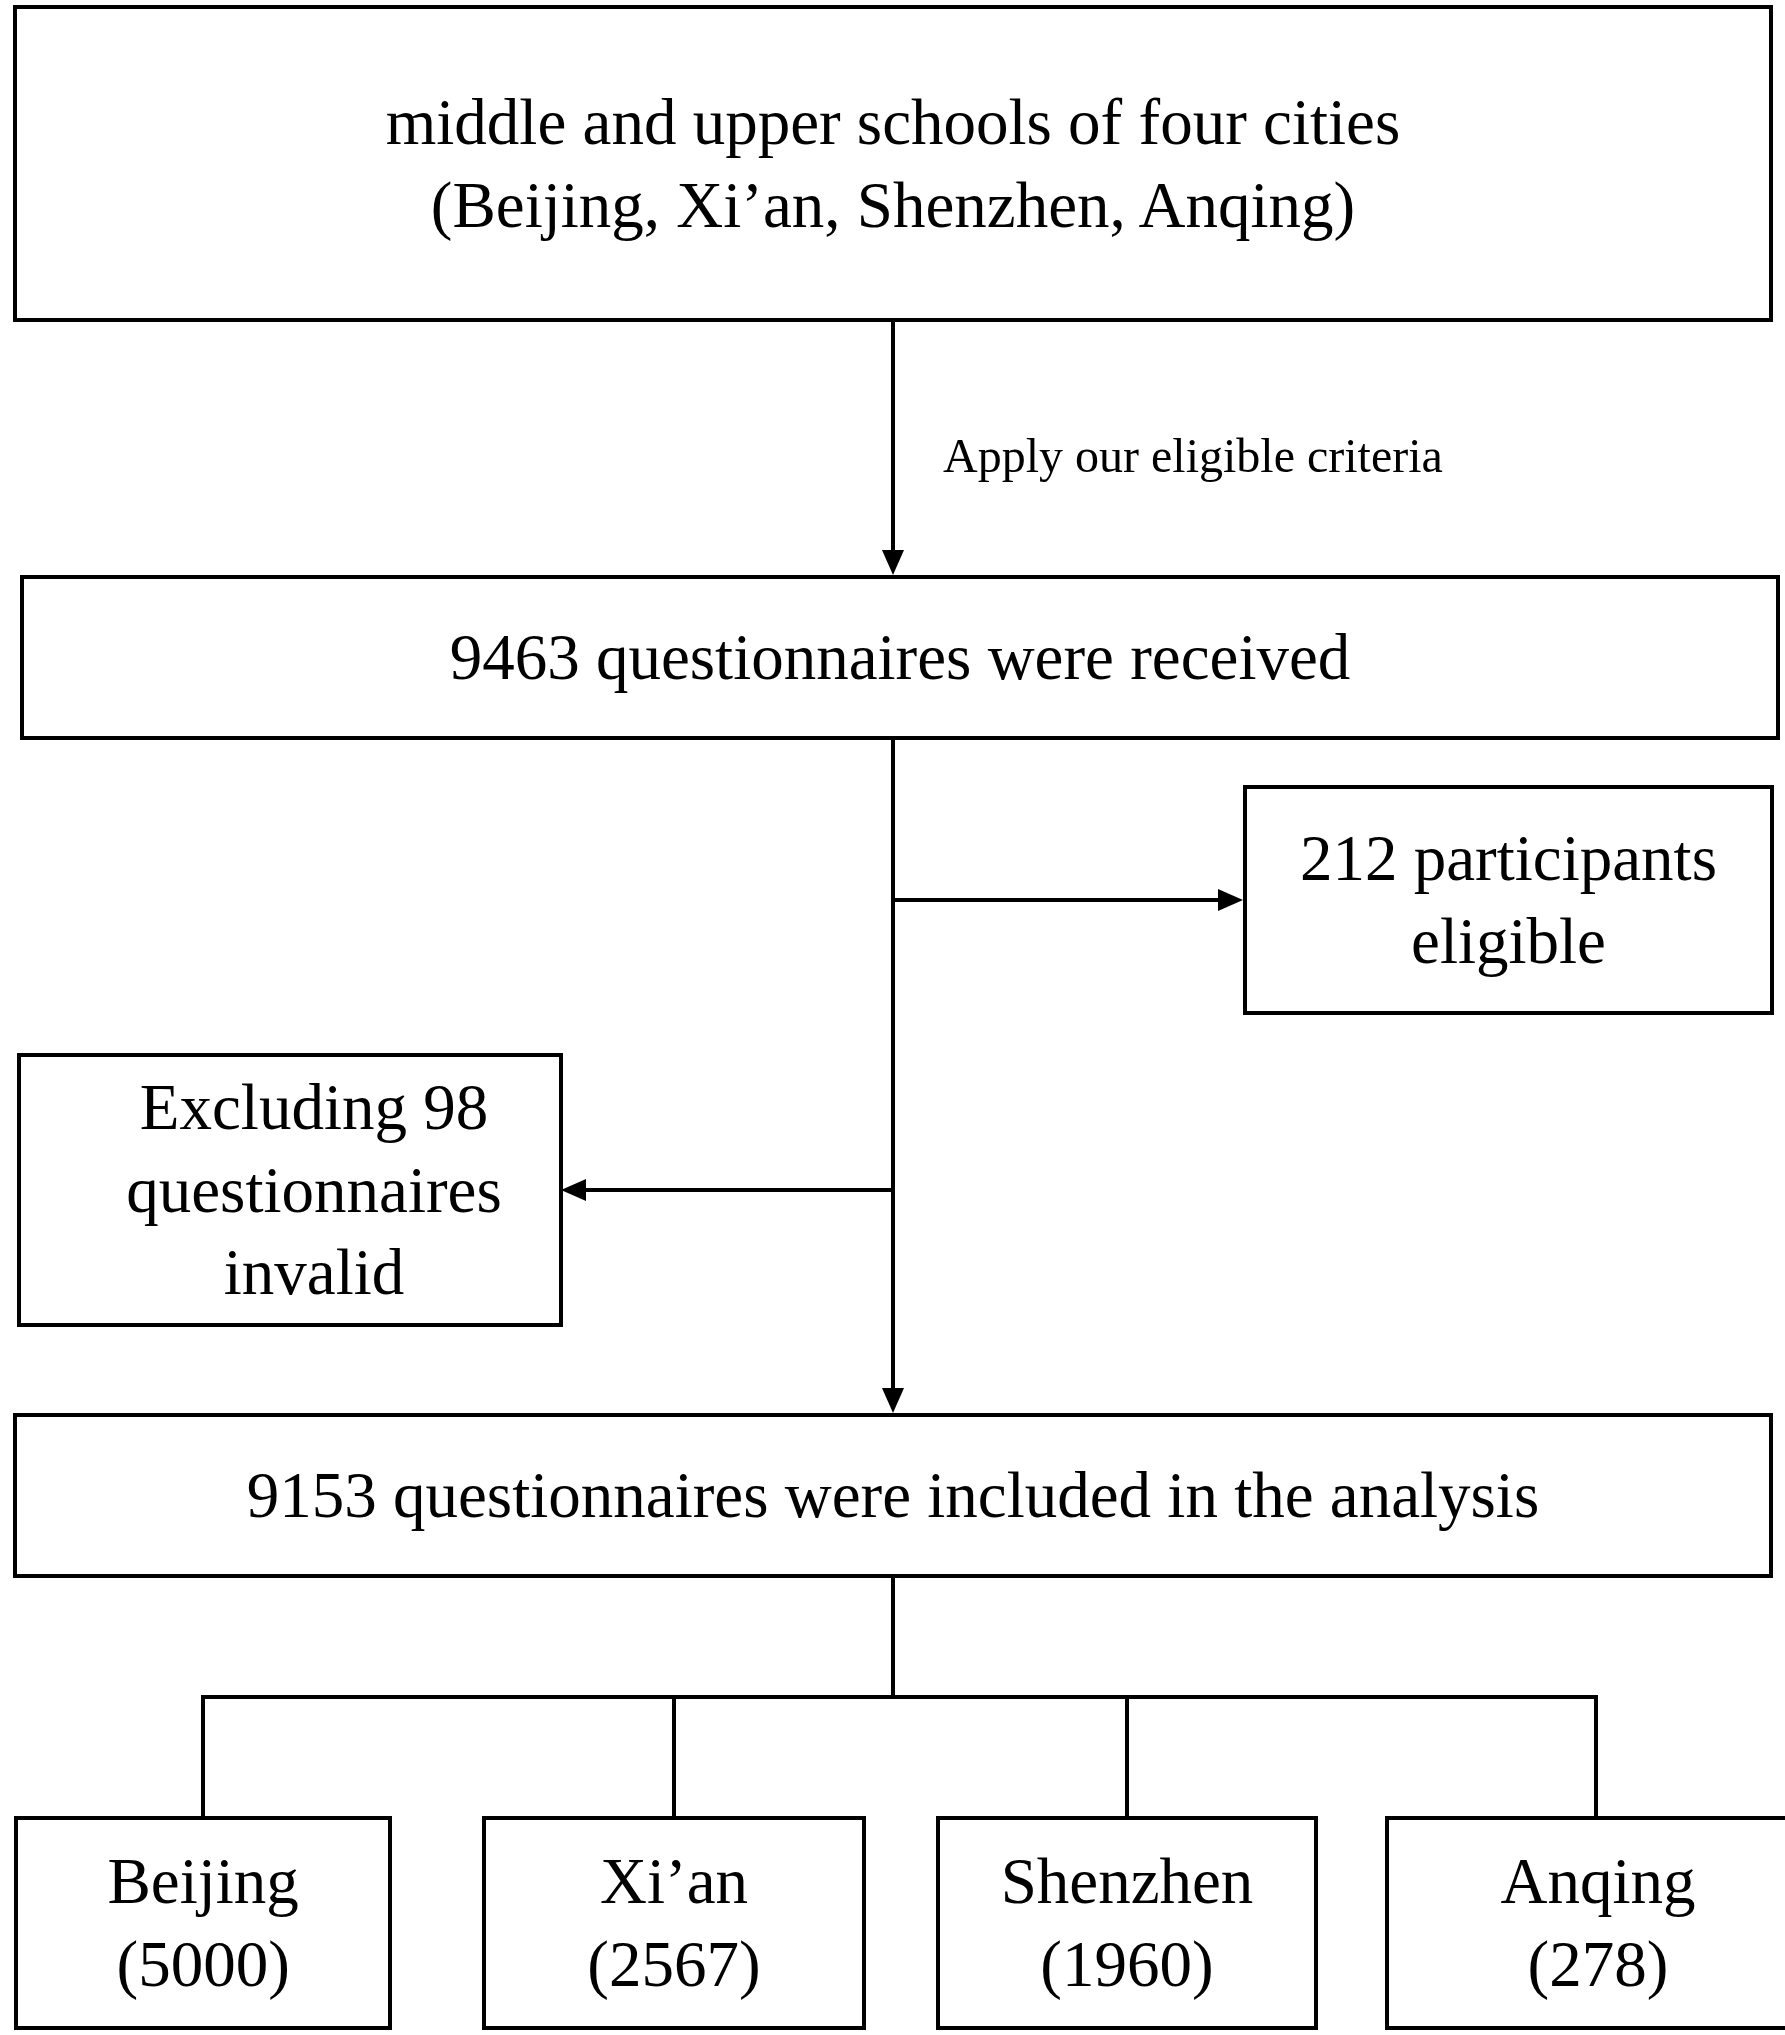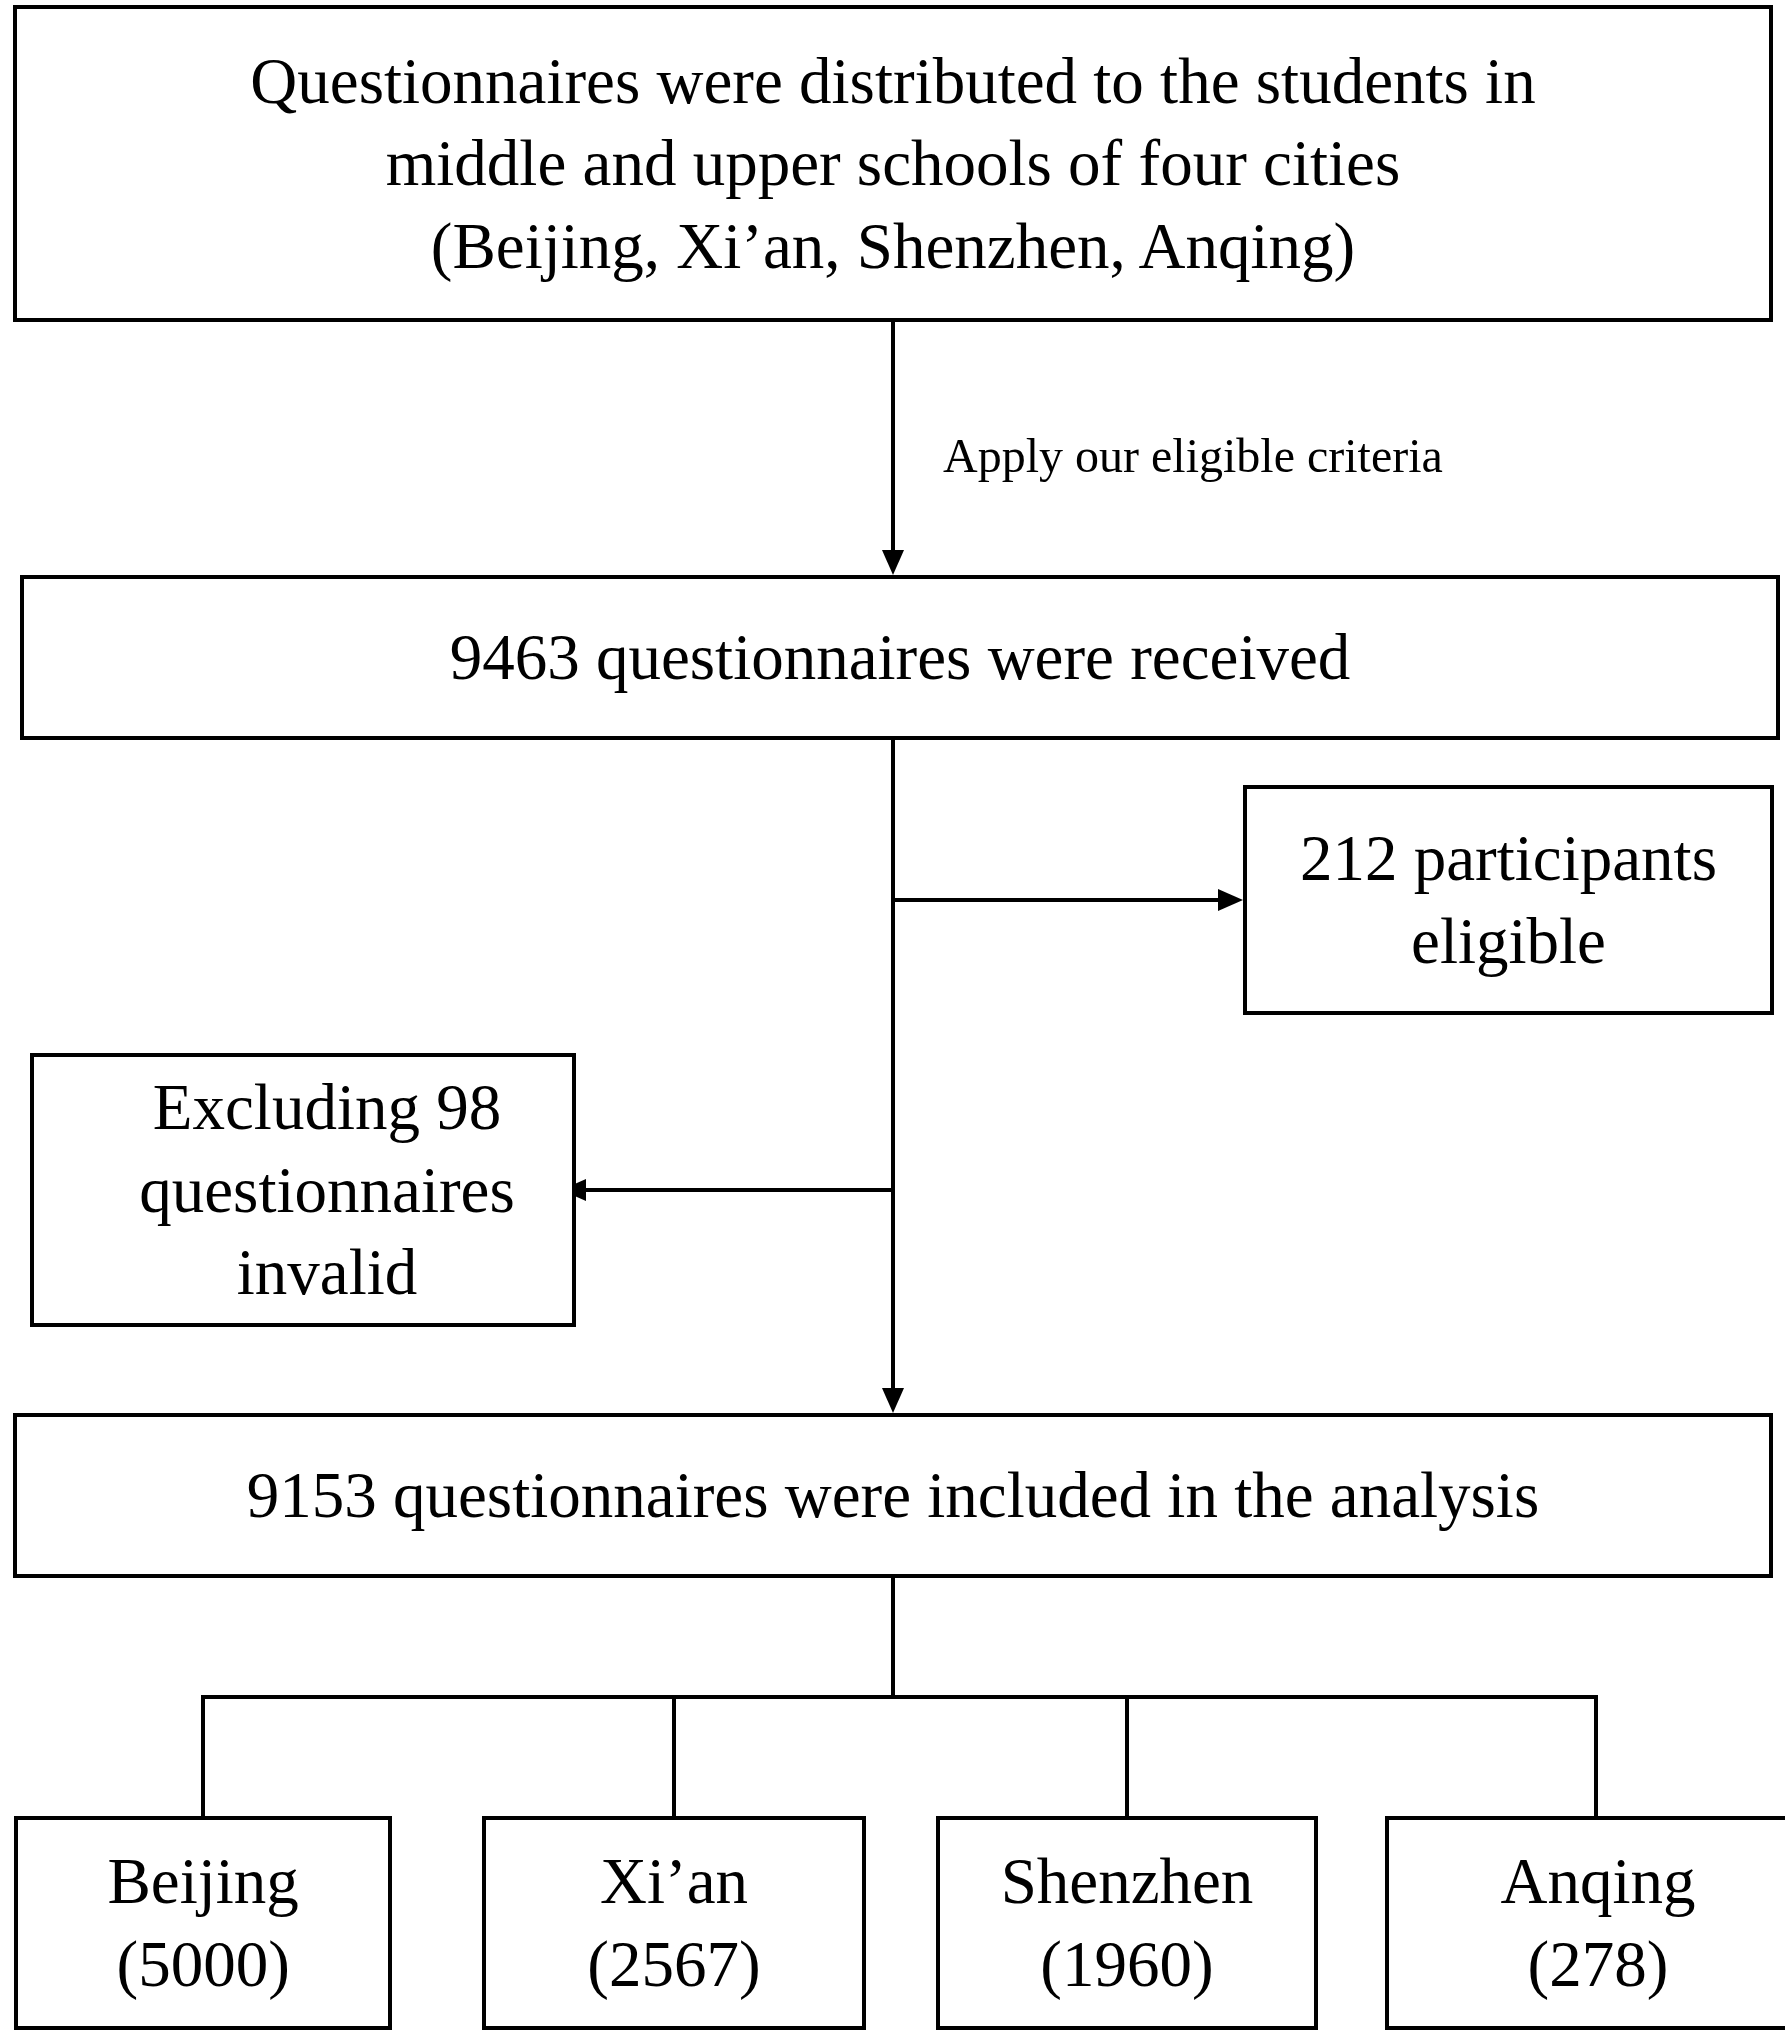--- a/index.html
+++ b/index.html
@@ -35,21 +35,21 @@
     font-size: 65px;
     line-height: 1.27;
     color: #000000;
   }
   .box span { display: block; white-space: nowrap; }
 
   
   .box-distributed { left: 13px;   top: 5.2px;   width: 1760px; height: 317px; }
   .box-received    { left: 20px;   top: 575px; width: 1760px; height: 165px; }
   .box-declined    { left: 1243px; top: 785px; width: 531px; height: 230px; }
-  .box-excluded    { left: 30px;   top: 1053px; width: 546px; height: 274px; padding-left: 48px; }
+  .box-excluded    { left: 17px;   top: 1053px; width: 546px; height: 274px; padding-left: 48px; }
   .box-included    { left: 13px;   top: 1413px; width: 1760px; height: 165px; }
 
   
   .box-beijing  { left: 14.2px;   top: 1816px; width: 378px; height: 214px; }
   .box-xian     { left: 482px; top: 1816px; width: 384px; height: 214px; }
   .box-shenzhen { left: 936px; top: 1816px; width: 382px; height: 214px; }
   .box-anqing   { left: 1385px; top: 1816px; width: 426px; height: 214px; }
 
   
   .line {
@@ -103,21 +103,20 @@
     white-space: nowrap;
     color: #000000;
   }
 </style>
 </head>
 <body>
 
 <div class="canvas">
 
   <div class="box box-distributed">
-    <span>Questionnaires were distributed to the students in</span>
     <span>middle and upper schools of four cities</span>
     <span>(Beijing, Xi’an, Shenzhen, Anqing)</span>
   </div>
 
   <div class="line v-top-to-received"></div>
   <div class="arrowhead ah-down ah-into-received"></div>
   <div class="edge-label">Apply our eligible criteria</div>
 
   <div class="box box-received">
     <span>9463 questionnaires were received</span>

